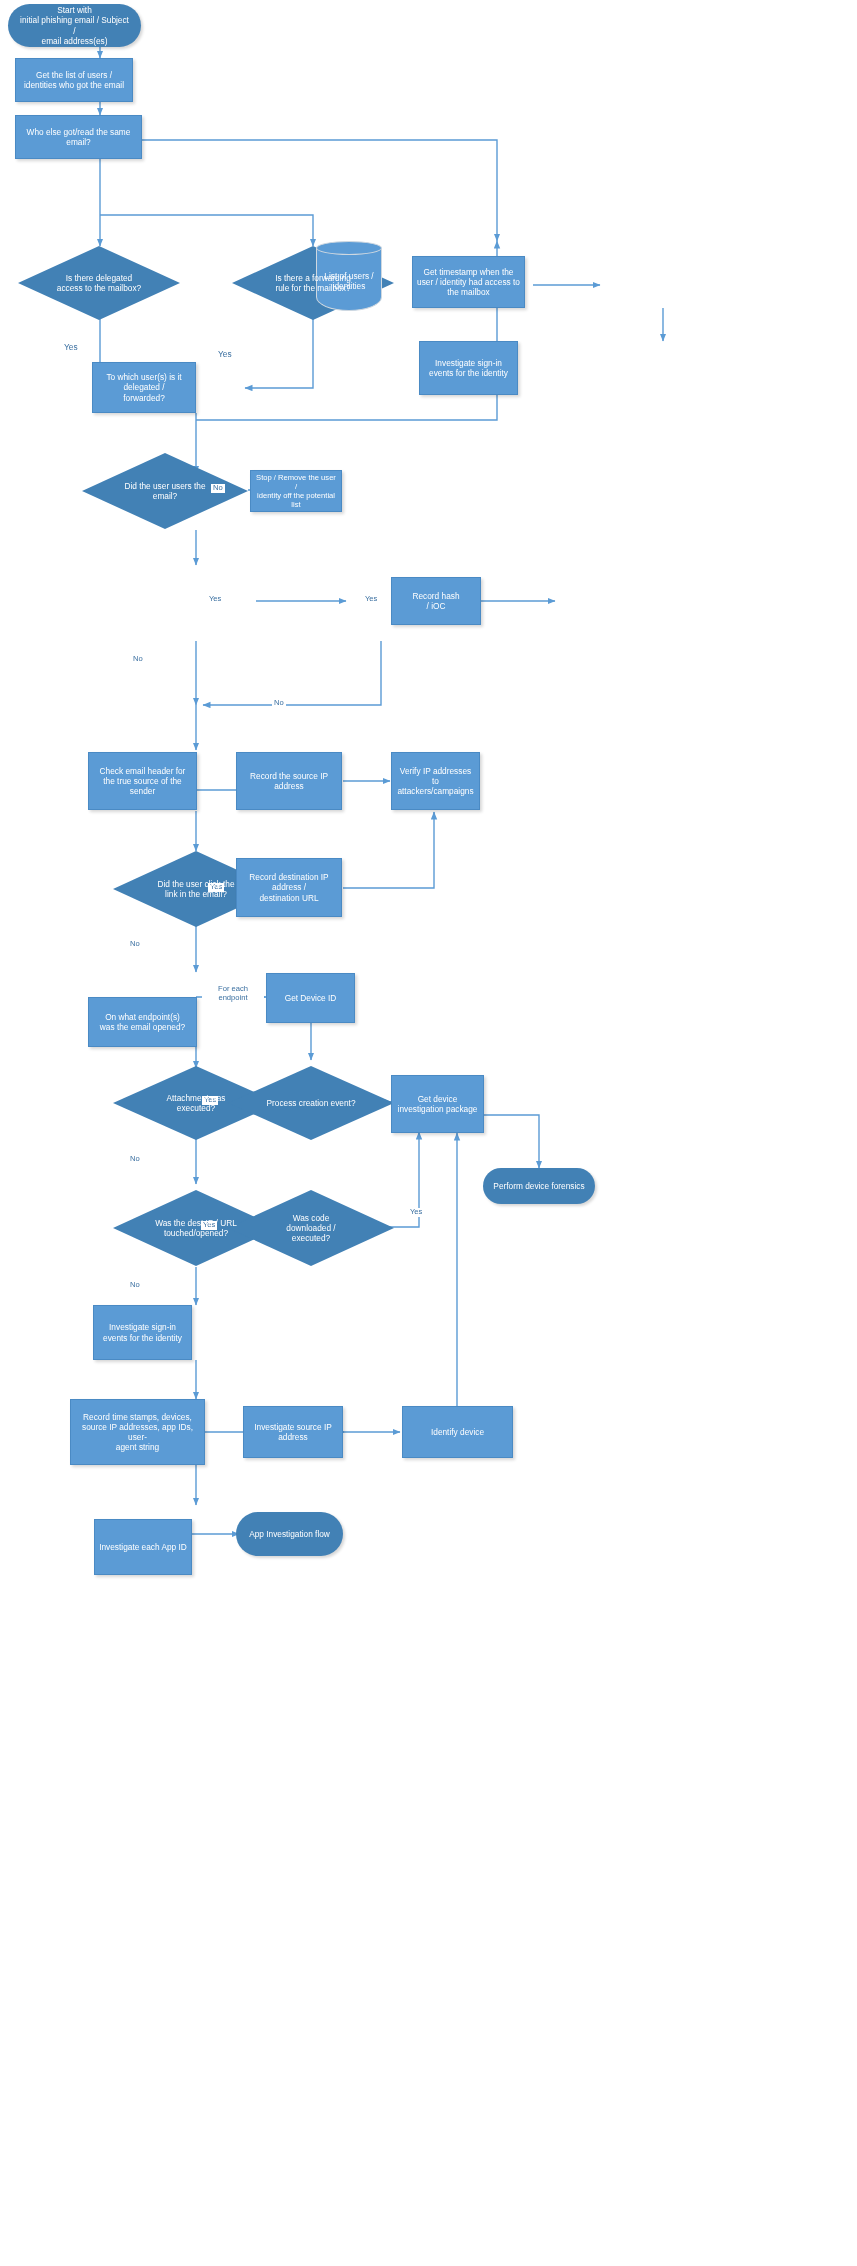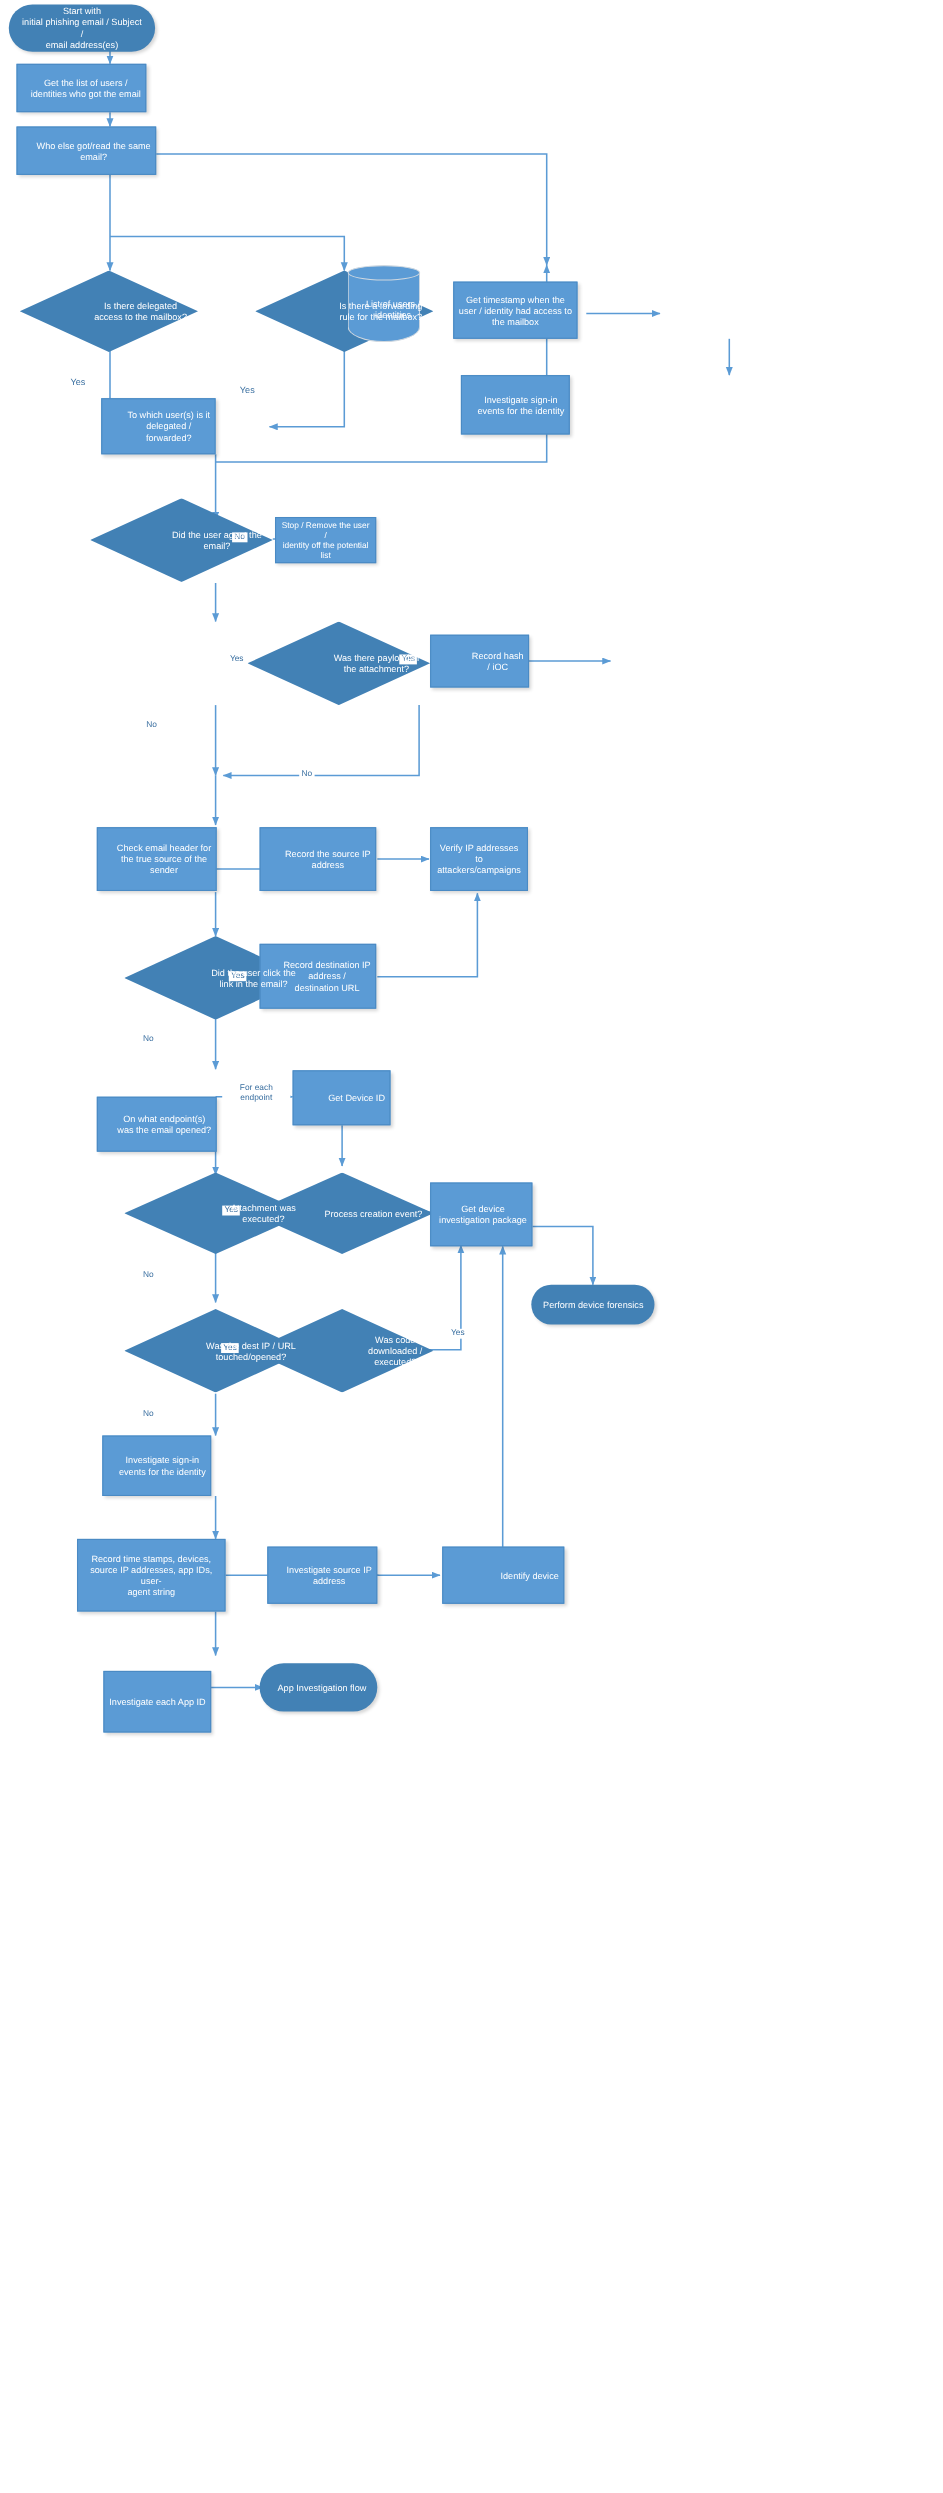--- a/index.html
+++ b/index.html
@@ -23,21 +23,21 @@
     top: 0;
     width: 857px;
     height: 2266px;
     pointer-events: none;
   }
   .node {
     position: absolute;
     box-sizing: border-box;
     display: flex;
     align-items: center;
-    justify-content: flex-end;
+    justify-content: center;
     text-align: center;
     color: #ffffff;
     line-height: 1.22;
     white-space: pre-line;
   }
   .node.process {
     background: #5b9bd5;
     border: 1px solid #4a8ac4;
     box-shadow: 2px 2px 3px rgba(0,0,0,0.16);
     padding: 2px 4px;
@@ -246,36 +246,31 @@
   </div>
 
   <div class="node process" style="left:92px; top:362px; width:104px; height:51px; font-size:8.3px;">
     <span>To which user(s) is it
 delegated /
 forwarded?</span>
   </div>
 
   <div class="node decision" style="left:82px; top:453px; width:166px; height:76px; font-size:8.3px;">
     <span class="dia-shape"></span>
-    <span class="dia-label">Did the user agent the
+    <span class="dia-label">Did the user users the
 email?</span>
   </div>
 
   <div class="node process" style="left:250px; top:470px; width:92px; height:42px; font-size:7.6px;">
     <span>Stop / Remove the user /
 identity off the potential
 list</span>
   </div>
 
 
-  <div class="node decision" style="left:225px; top:565px; width:166px; height:76px; font-size:8.3px;">
-    <span class="dia-shape"></span>
-    <span class="dia-label">Was there payload in
-the attachment?</span>
-  </div>
 
   <div class="node process" style="left:391px; top:577px; width:90px; height:48px; font-size:8.3px;">
     <span>Record hash
 / iOC</span>
   </div>
 
   <div class="node process" style="left:88px; top:752px; width:109px; height:58px; font-size:8.3px;">
     <span>Check email header for
 the true source of the
 sender</span>

